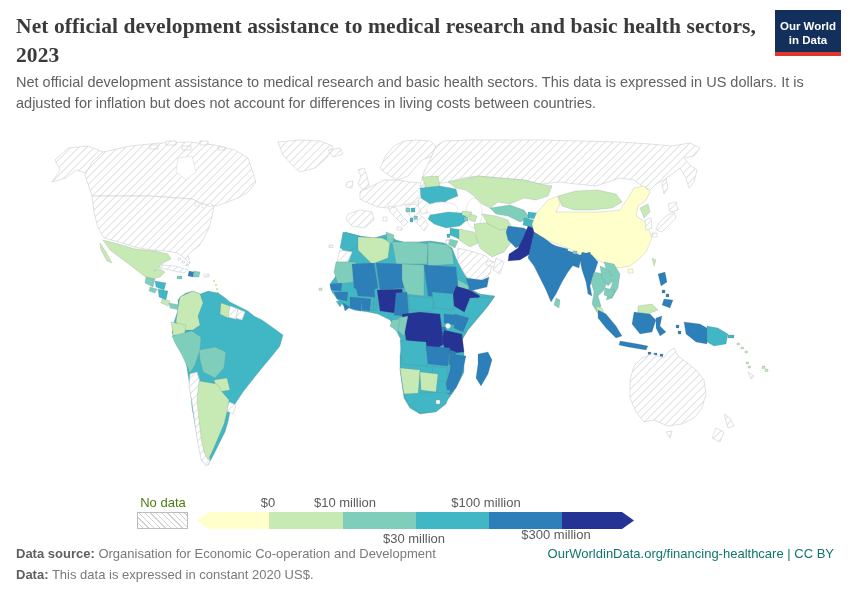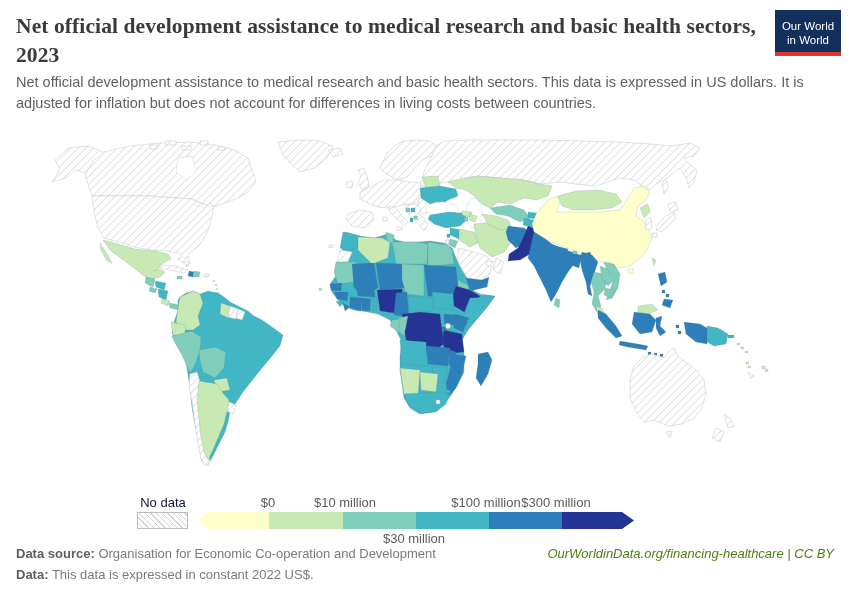--- a/index.html
+++ b/index.html
@@ -3,52 +3,52 @@
 <meta charset="utf-8">
 <style>
   html,body{margin:0;padding:0;background:#fff;}
   body{width:850px;height:600px;position:relative;font-family:"Liberation Sans",sans-serif;overflow:hidden;}
   .page-title{position:absolute;left:16px;top:12px;width:745px;margin:0;
     font-family:"Liberation Serif",serif;font-weight:700;font-size:21.5px;line-height:1.33;
     color:#3a3a3a;letter-spacing:.1px;}
   .subtitle{position:absolute;left:16px;top:72px;width:812px;margin:0;
     font-size:14.5px;line-height:1.42;color:#616161;}
   .owid-logo{position:absolute;left:775px;top:10px;width:66px;height:46px;background:#12305b;
-    border-bottom:4px solid #e0362e;color:#fff;text-align:center;font-size:11.5px;font-weight:400;
+    border-bottom:4px solid #e0362e;color:#fff;text-align:center;font-size:11.5px;font-weight:700;
     line-height:1.25;padding-top:9px;box-sizing:border-box;cursor:pointer;}
   .map-wrap{position:absolute;left:0;top:136px;width:850px;height:354px;}
   svg{display:block;}
   [data-country]{stroke:rgba(100,115,130,.38);stroke-width:.5;}
   .nd{stroke:#c9ced3 !important;stroke-width:.6 !important;}
   .landbase{stroke:rgba(100,115,130,.45);stroke-width:.6;}
   .sea{fill:#fff;stroke:#d6dadd;stroke-width:.6;}
   
   .legend{position:absolute;left:0;top:494px;width:850px;height:40px;}
   .nodata-label{position:absolute;left:163px;top:1px;transform:translateX(-50%);
-    font-size:13px;color:#0f172a;}
+    font-size:13px;color:#4d7c0f;}
   .nodata-swatch{position:absolute;left:137px;top:18px;width:51px;height:17px;
     border:1px solid #b9bec2;box-sizing:border-box;
     background:repeating-linear-gradient(45deg,#fff 0 3px,#d2d2d2 3px 4px);}
   .seg{position:absolute;top:18px;height:17px;}
   .tick{position:absolute;top:1px;transform:translateX(-50%);font-size:13px;color:#5b5b5b;white-space:nowrap;}
   
   .footer{position:absolute;left:0;top:543px;width:850px;font-size:13px;color:#7a7a7a;}
   .src-row{position:absolute;left:16px;top:3px;}
   .note-row{position:absolute;left:16px;top:24px;}
   .flabel{font-weight:700;color:#5f5f5f;}
-  .attr{position:absolute;right:16px;top:3px;color:#4d7c0f;cursor:pointer;font-style:italic;}
+  .attr{position:absolute;right:16px;top:3px;color:#0f766e;cursor:pointer;}
 </style>
 </head>
 <body>
 
 <h1 class="page-title">Net official development assistance to medical research and basic health sectors, 2023</h1>
 
 <div class="owid-logo">
   <div>Our World</div>
-  <div>in World</div>
+  <div>in Data</div>
 </div>
 
 <p class="subtitle">Net official development assistance to medical research and basic health sectors. This data is expressed in US dollars. It is adjusted for inflation but does not account for differences in living costs between countries.</p>
 
 <div class="map-wrap">
 <svg width="850" height="354" viewBox="0 136 850 354" xmlns="http://www.w3.org/2000/svg">
   <defs>
     <pattern id="hatch" patternUnits="userSpaceOnUse" width="5.5" height="5.5" patternTransform="rotate(45)">
       <rect width="5.5" height="5.5" fill="#ffffff"></rect>
       <line x1="0" y1="0" x2="0" y2="5.5" stroke="#d2d2d2" stroke-width="1.3"></line>
@@ -271,27 +271,27 @@
       <div class="seg" style="left: 197px; width: 72px; background: rgb(255, 255, 204); clip-path: polygon(12px 0px, 100% 0px, 100% 100%, 12px 100%, 0px 50%);"></div>
       <div class="seg" style="left: 269px; width: 74px; background: rgb(199, 233, 180);"></div>
       <div class="seg" style="left: 343px; width: 73px; background: rgb(127, 205, 187);"></div>
       <div class="seg" style="left: 416px; width: 73px; background: rgb(65, 182, 196);"></div>
       <div class="seg" style="left: 489px; width: 73px; background: rgb(44, 127, 184);"></div>
       <div class="seg" style="left: 562px; width: 72px; background: rgb(37, 52, 148); clip-path: polygon(0px 0px, calc(100% - 12px) 0px, 100% 50%, calc(100% - 12px) 100%, 0px 100%);"></div>
       <div class="tick" style="left: 268px;">$0</div>
       <div class="tick" style="left: 345px;">$10 million</div>
       <div class="tick" style="left: 414px; margin-top: 36px;">$30 million</div>
       <div class="tick" style="left: 486px; text-align: center;">$100 million</div>
-      <div class="tick" style="left: 556px;">$300 million</div>
+      <div class="tick" style="left: 556px; margin-top: 32px;">$300 million</div>
     </div>
 </div>
 
 <div class="footer">
   <div class="src-row">
     <span class="flabel">Data source:</span>
     <span>Organisation for Economic Co-operation and Development</span>
   </div>
   <div class="attr">OurWorldinData.org/financing-healthcare | CC BY</div>
   <div class="note-row">
     <span class="flabel">Data:</span>
-    <span>This data is expressed in constant 2022 US$.</span>
+    <span>This data is expressed in constant 2020 US$.</span>
   </div>
 </div>
 
 </body></html>

